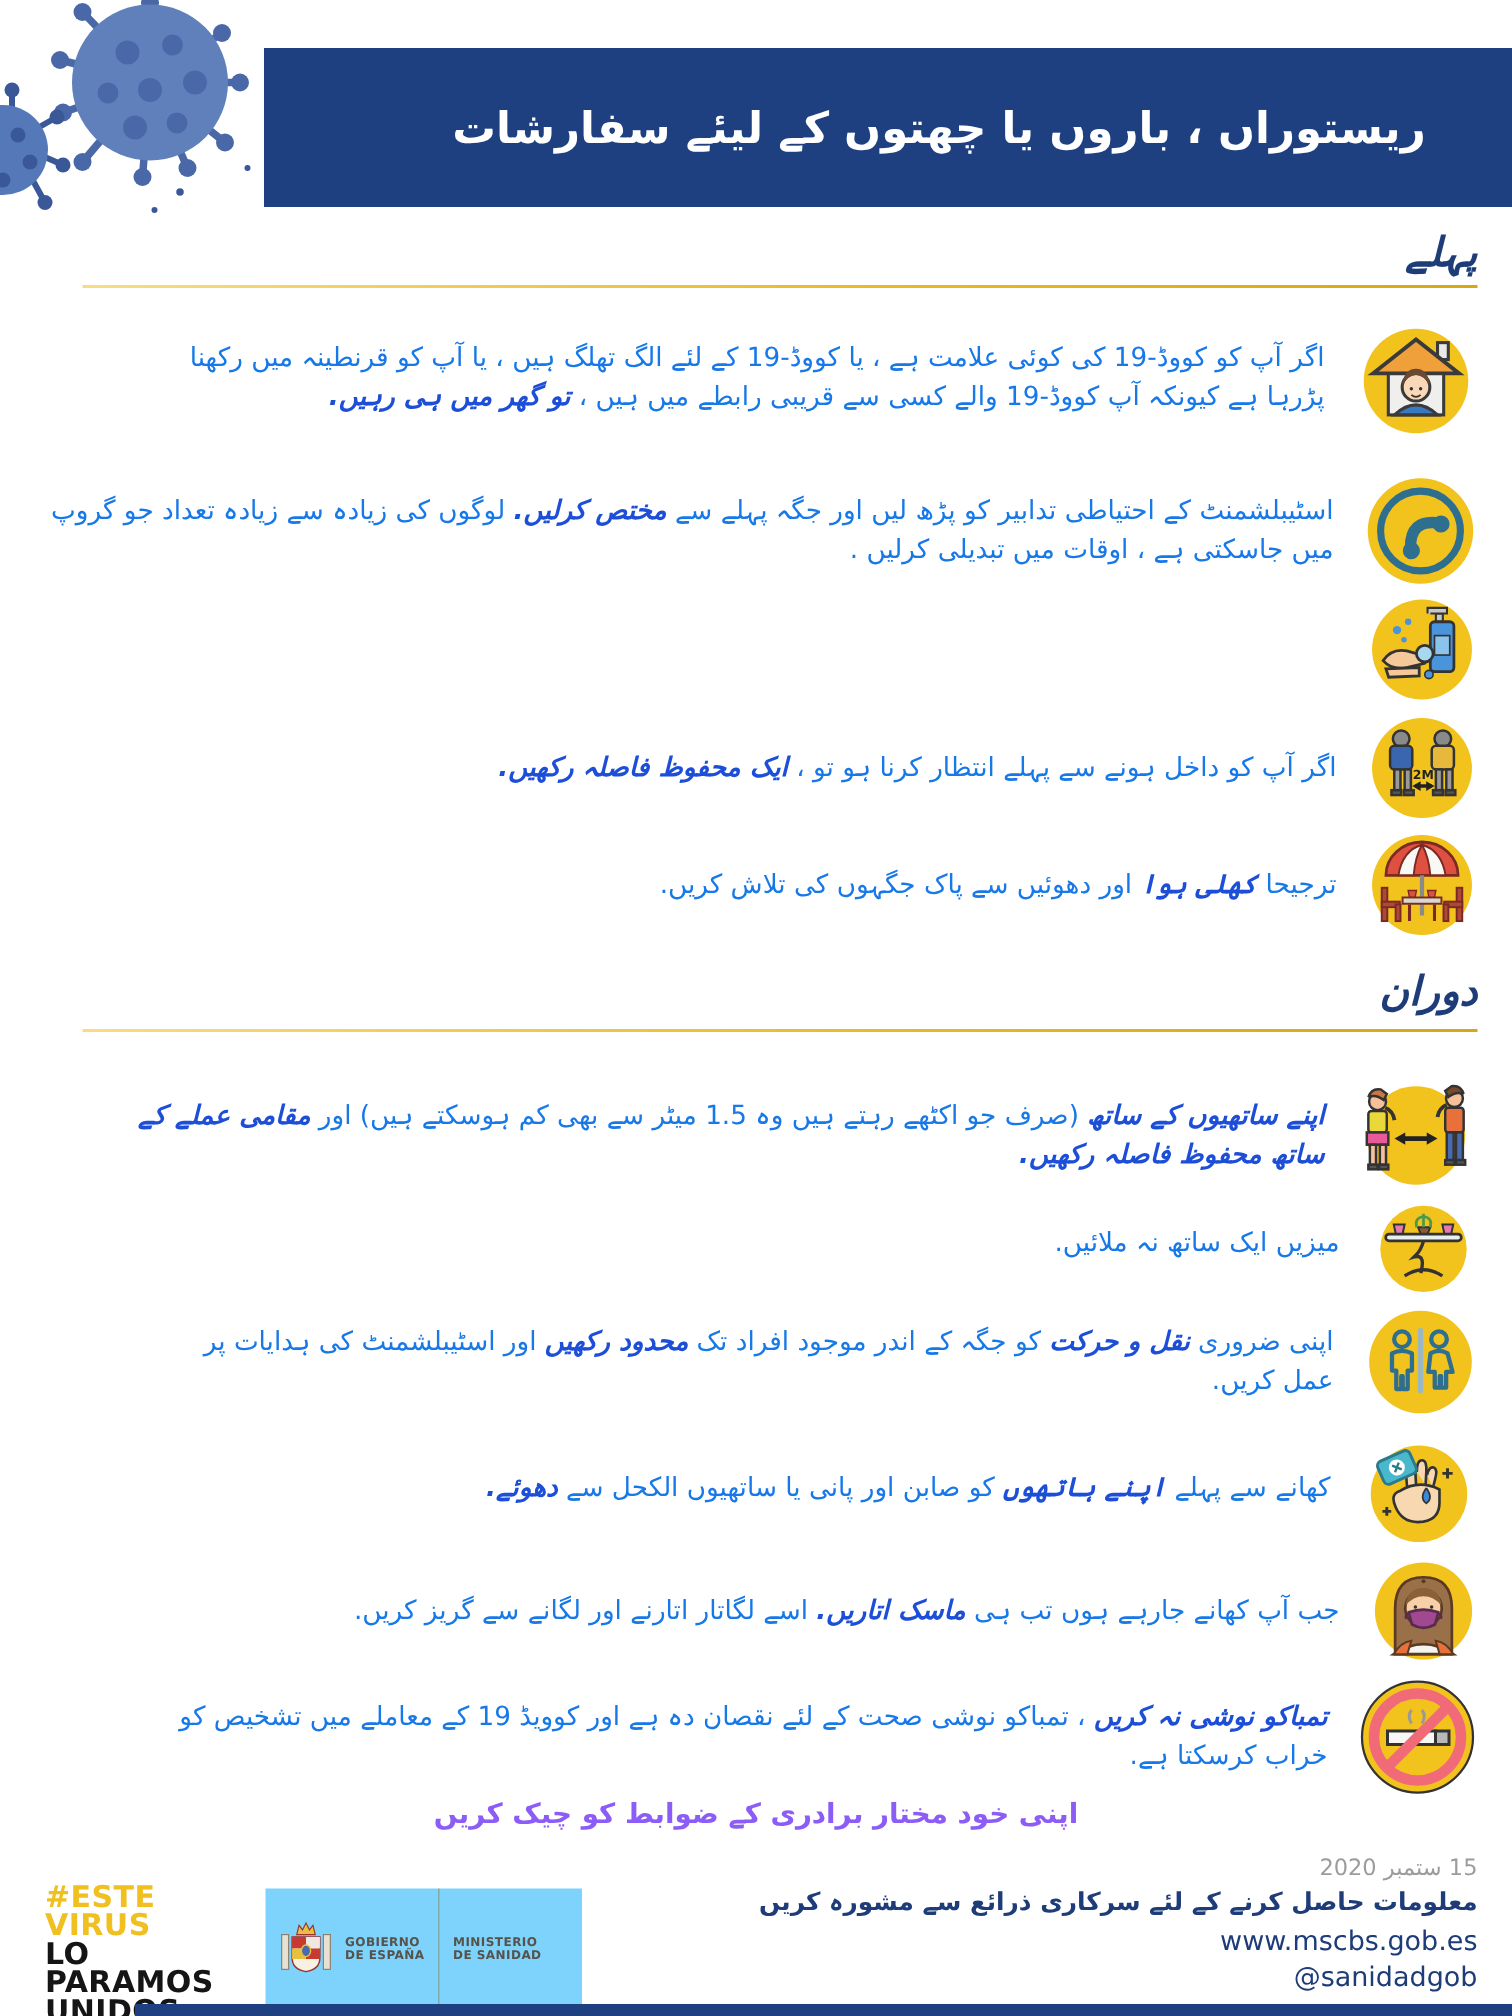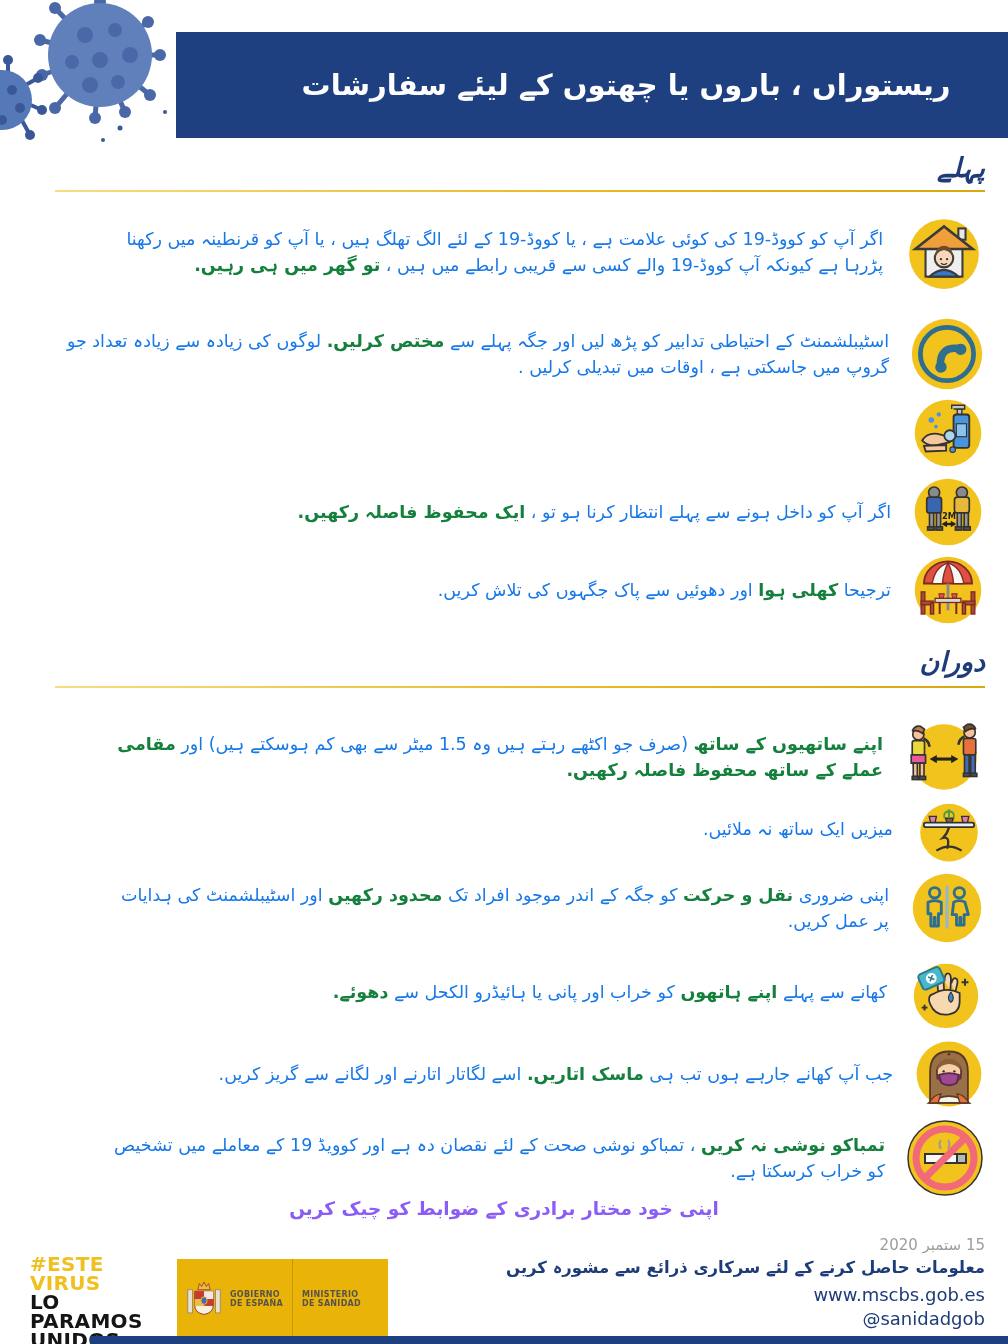--- a/index.html
+++ b/index.html
@@ -16,21 +16,21 @@
 
   
   .sec-h{position:absolute;right:23px;color:#1E3C78;font-size:27px;font-weight:bold;
          font-style:italic;direction:rtl;}
   .sec-line{position:absolute;left:55px;right:23px;height:2px;
             background:linear-gradient(90deg,#F8DC80,#E8B820 60%,#D8A810);}
 
   
   .row{position:absolute;right:23px;display:flex;align-items:center;gap:20px;direction:rtl;}
   .row .txt{color:#1778E8;font-size:17.5px;line-height:26px;text-align:right;direction:rtl;}
-  .row .txt .b{font-weight:bold;color:#15803d;}
+  .row .txt .b{font-weight:bold;color:#1d4ed8;font-style:italic;}
   .w790{max-width:790px}.w860{max-width:860px}.w810{max-width:810px}
   .w785{max-width:785px}.w780{max-width:780px}
   .ic{flex:0 0 auto;display:block;}
 
   
   .note{position:absolute;top:1198px;left:0;right:0;text-align:center;color:#8b5cf6;
         font-weight:bold;font-size:18.5px;direction:rtl;}
 
   
   .f-date{position:absolute;top:1236px;right:23px;color:#9C9C9C;font-size:15px;direction:rtl;}
@@ -38,21 +38,21 @@
             font-size:16.5px;direction:rtl;}
   .f-web{position:absolute;top:1284px;right:23px;color:#1E3C78;font-size:18px;}
   .f-handle{position:absolute;top:1308px;right:23px;color:#1E3C78;font-size:18px;}
 
   
   .campaign{position:absolute;left:30px;top:1255px;font-weight:bold;font-size:20px;
             line-height:19px;letter-spacing:.3px;color:#151515;}
   .campaign .yl{color:#F0C020;}
 
   
-  .gov{position:absolute;left:177px;top:1259px;width:211px;height:80px;background:#eab308;
+  .gov{position:absolute;left:177px;top:1259px;width:211px;height:80px;background:#7dd3fc;
        display:flex;align-items:center;}
   .gov .arms{margin-left:10px;}
   .gov .col{font-size:8px;font-weight:bold;color:#57524A;line-height:9.5px;
             letter-spacing:.3px;padding:0 9px;}
   .gov .div{width:1px;height:100%;background:rgba(130,100,10,.35);}
 
   .bottom-strip{position:absolute;left:90px;right:0;bottom:0;height:8px;background:#1F4080;}
 </style>
 </head>
 <body>
@@ -288,21 +288,21 @@
       </g>
       <g transform="rotate(-24 26 26)">
         <rect x="13" y="17" width="24" height="17" rx="3.5" fill="#4AB8CC" stroke="#2A7A8A" stroke-width="2"></rect>
         <circle cx="25" cy="25.5" r="5.5" fill="#fff"></circle>
         <path d="M22.5 23 l5 5 m0 -5 l-5 5" stroke="#2A7A8A" stroke-width="1.6"></path>
       </g>
       <path d="M45 40 q5 7 0 10.5 q-5 -3.5 0 -10.5" fill="#3A8ADC" stroke="#333" stroke-width="1.2"></path>
       <path d="M56 30 h7 m-3.5 -3.5 v7" stroke="#333" stroke-width="2"></path>
       <path d="M15 56 h6 m-3 -3 v6" stroke="#333" stroke-width="2"></path>
     </svg>
-    <div class="txt"><span>کھانے سے پہلے </span><span class="b">اپنے ہاتھوں</span><span> کو خراب اور پانی یا ہائیڈرو الکحل سے </span><span class="b">دھوئے.</span></div>
+    <div class="txt"><span>کھانے سے پہلے </span><span class="b">اپنے ہاتھوں</span><span> کو صابن اور پانی یا ساتھیوں الکحل سے </span><span class="b">دھوئے.</span></div>
   </div>
 
   <div class="row" style="top:1038px;height:72px">
     <svg class="ic" width="72" height="72" viewBox="0 0 80 80">
       <circle cx="40" cy="40" r="36" fill="#F2C21D"></circle>
       <path d="M19 72 v-34 q0 -23 21 -23 q21 0 21 23 v34 z" fill="#9A7048" stroke="#5A3A22" stroke-width="2"></path>
       <path d="M18 72 q22 -15 44 0 z" fill="#F5F5F0" stroke="#5A3A22" stroke-width="2"></path>
       <path d="M18 72 q5 -9 13 -10 l-3 10 z" fill="#E8703A" stroke="#5A3A22" stroke-width="1.5"></path>
       <path d="M62 72 q-5 -9 -13 -10 l3 10 z" fill="#E8703A" stroke="#5A3A22" stroke-width="1.5"></path>
       <circle cx="40" cy="38" r="13.5" fill="#F8D0A8" stroke="#5A3A22" stroke-width="2"></circle>

